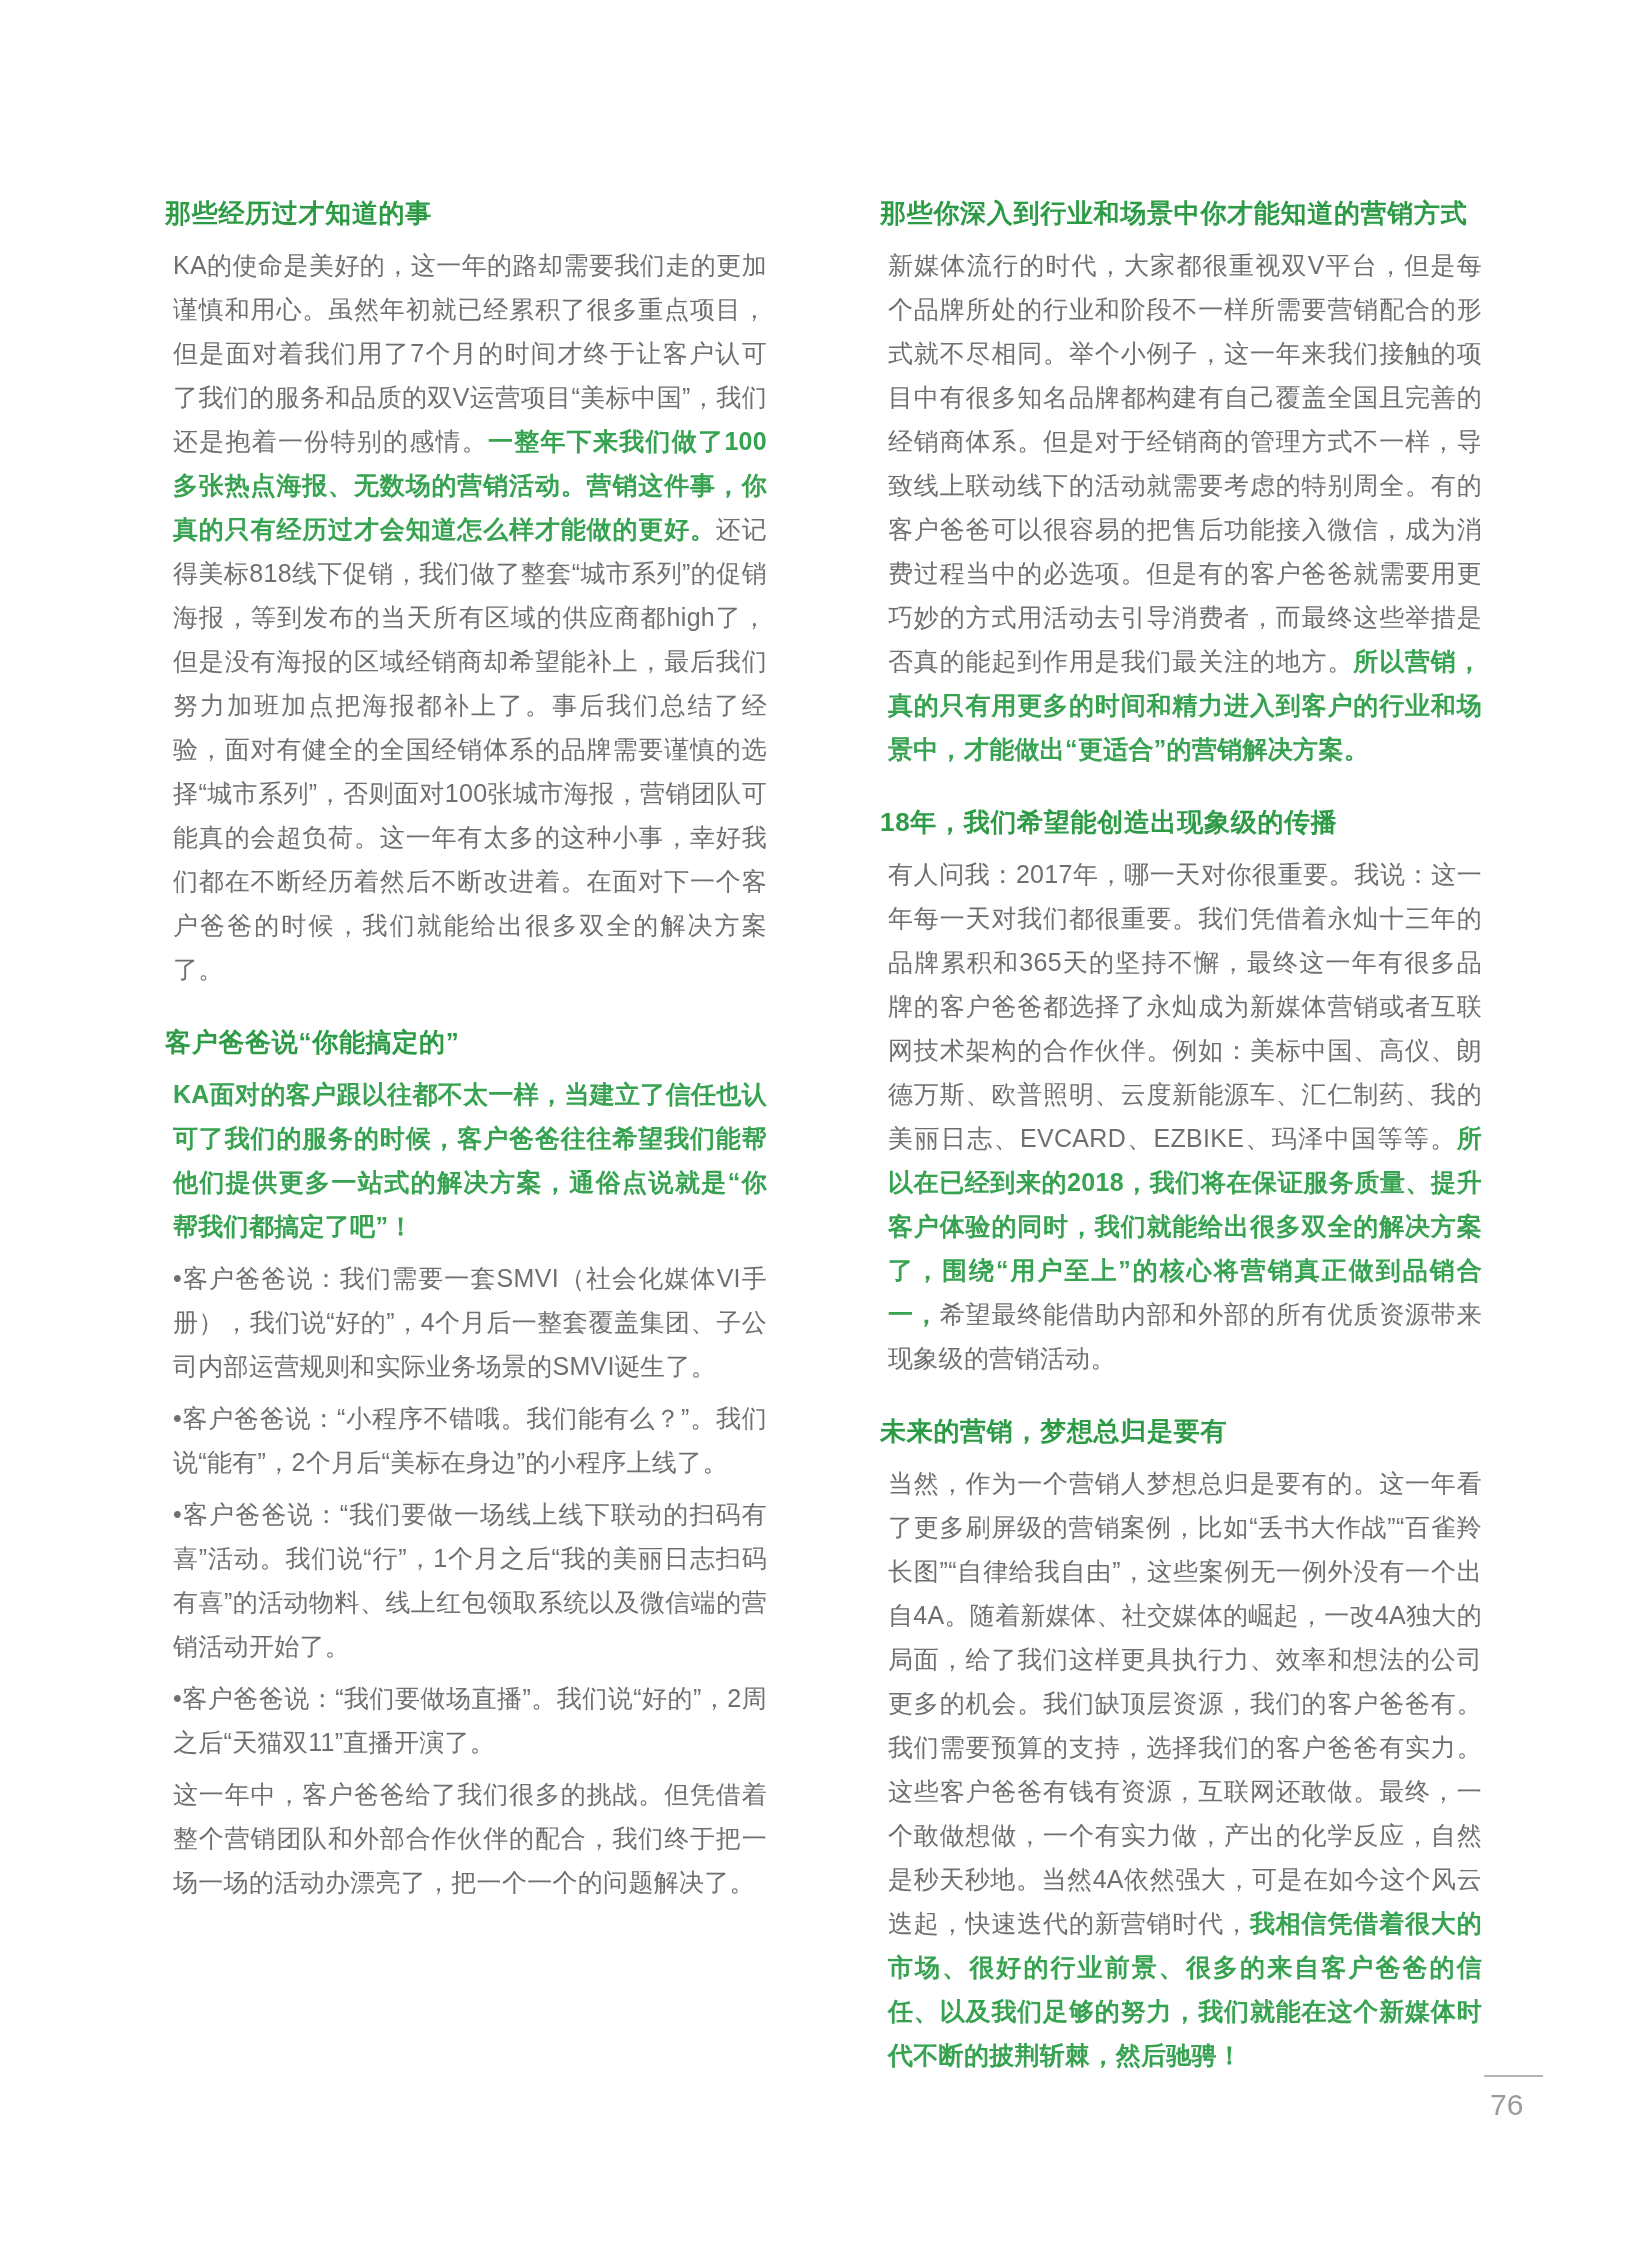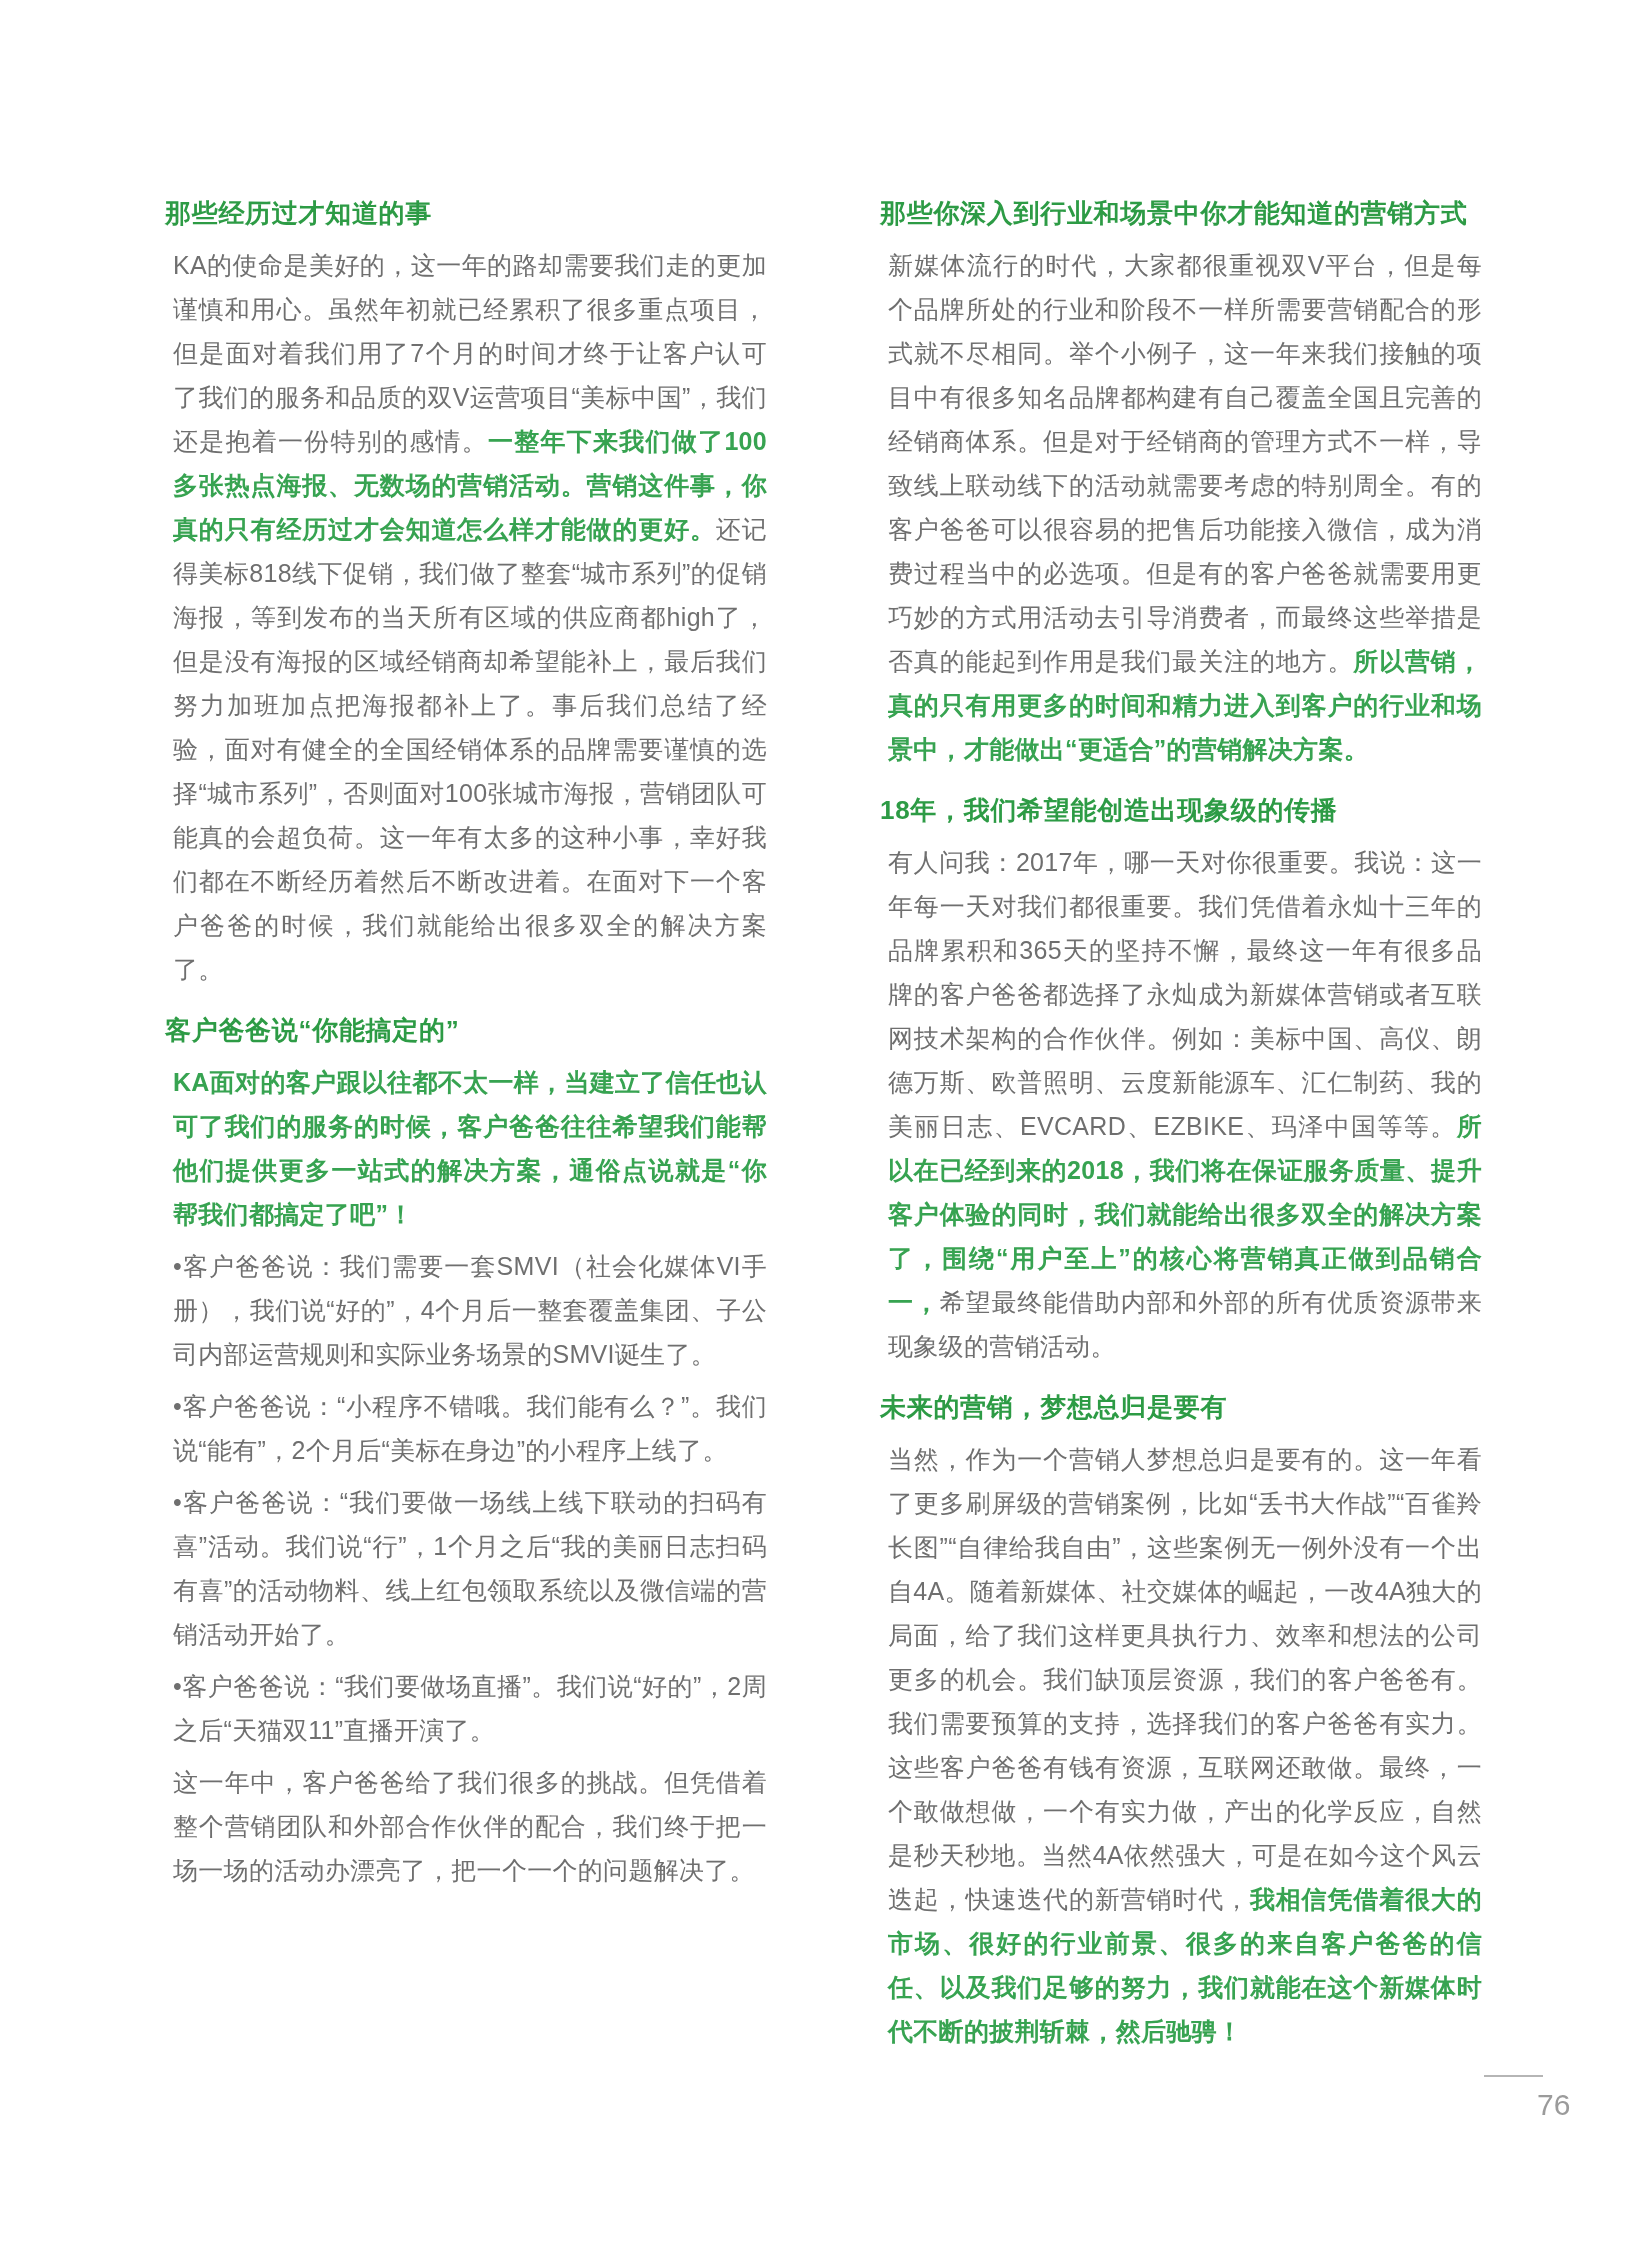--- a/index.html
+++ b/index.html
@@ -14,28 +14,28 @@
     color:#6f6f6f;font-size:25px;line-height:44px;
     font-weight:300;text-align:justify;text-justify:inter-ideograph;
     letter-spacing:0.3px;
   }
   .col-left{left:165px;}
   .col-right{left:880px;}
   .sec-heading{
     margin:0;font-size:26px;line-height:44px;font-weight:700;color:#2d9b45;
     text-align:left;letter-spacing:0.7px;
   }
-  .sec-heading.gap{margin-top:17px;}
+  .sec-heading.gap{margin-top:29px;}
   .para{margin:8px;}
   .accent{color:#37a351;font-weight:700;}
   .footer-rule{
     position:absolute;left:1484px;top:2075px;width:59px;height:2px;background:#b5b5b5;
   }
   .page-number{
-    position:absolute;left:1537px;top:2085px;
+    position:absolute;left:1490px;top:2085px;
     font-size:30px;line-height:39px;color:#9b9b9b;font-weight:300;
   }
 </style>
 </head>
 <body>
 
 <div class="page">
 
   <div class="col col-left">
     <h2 class="sec-heading">那些经历过才知道的事</h2>

